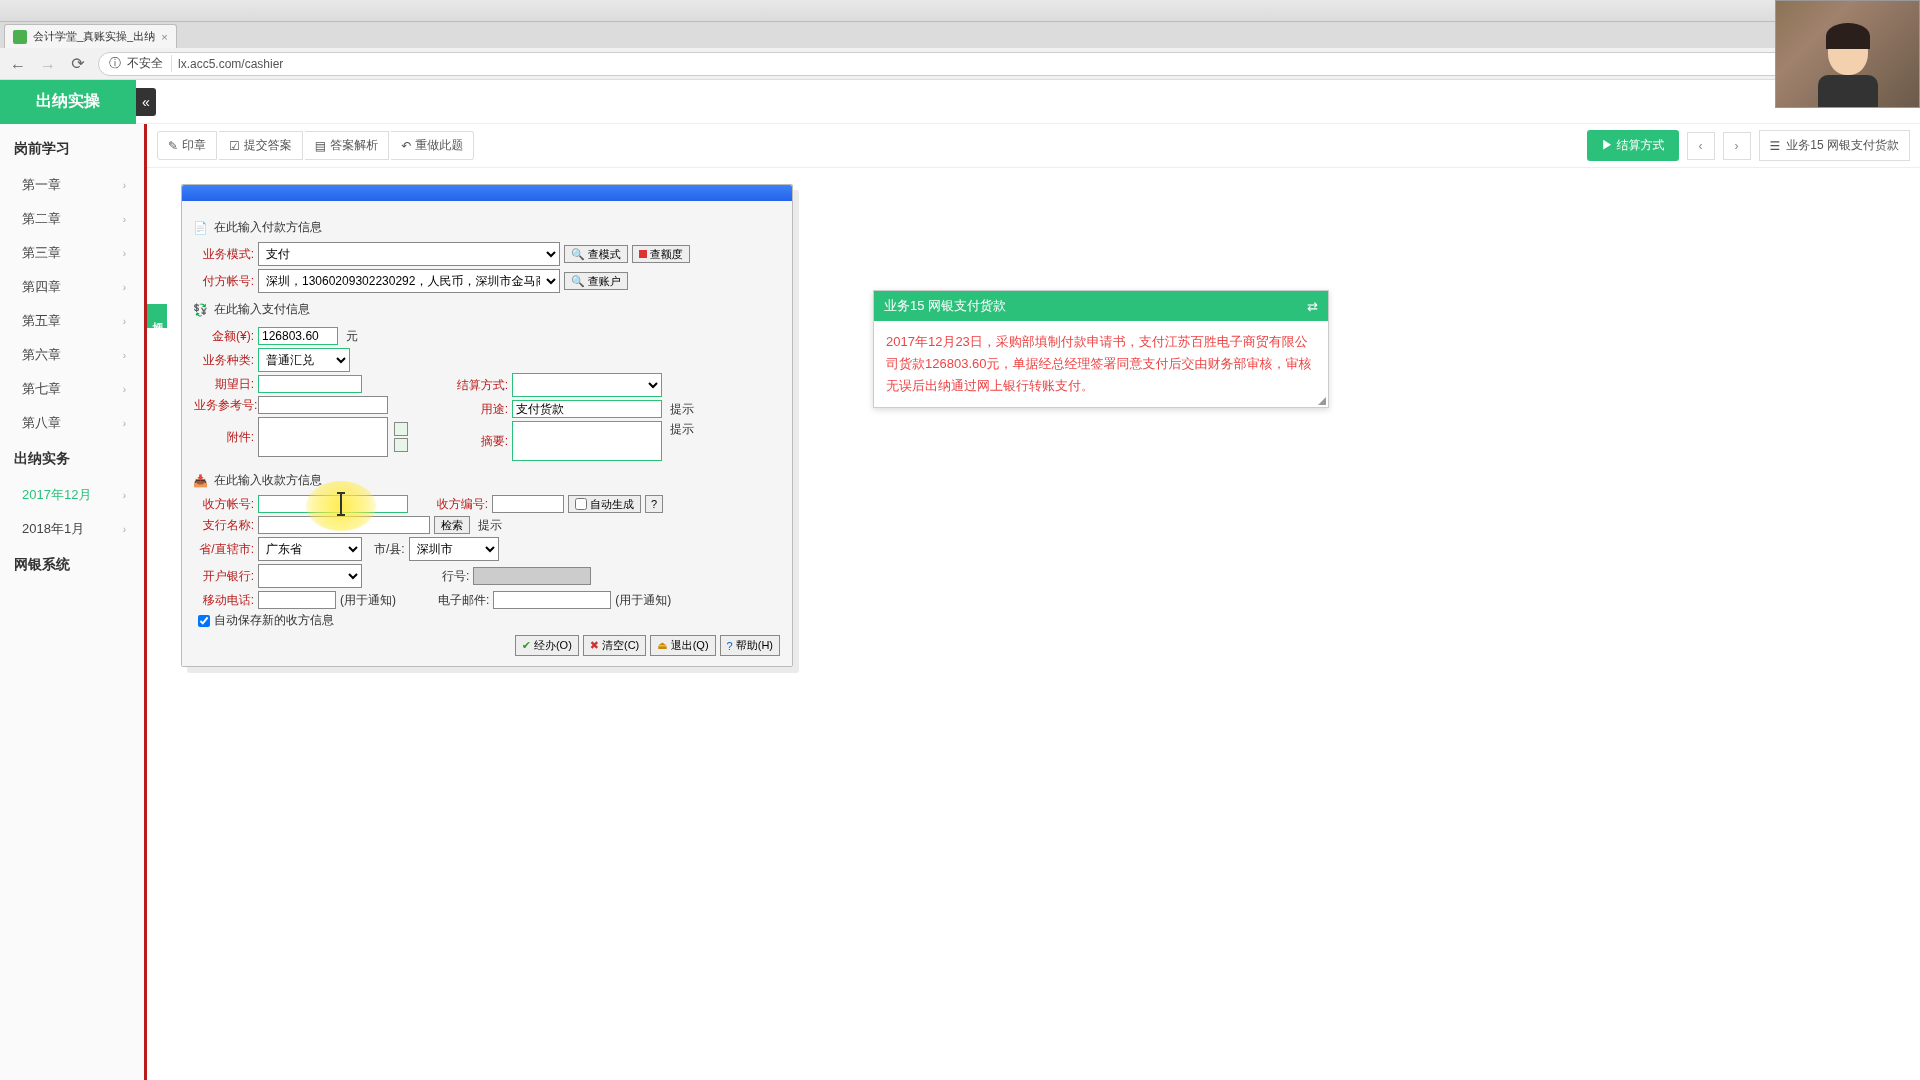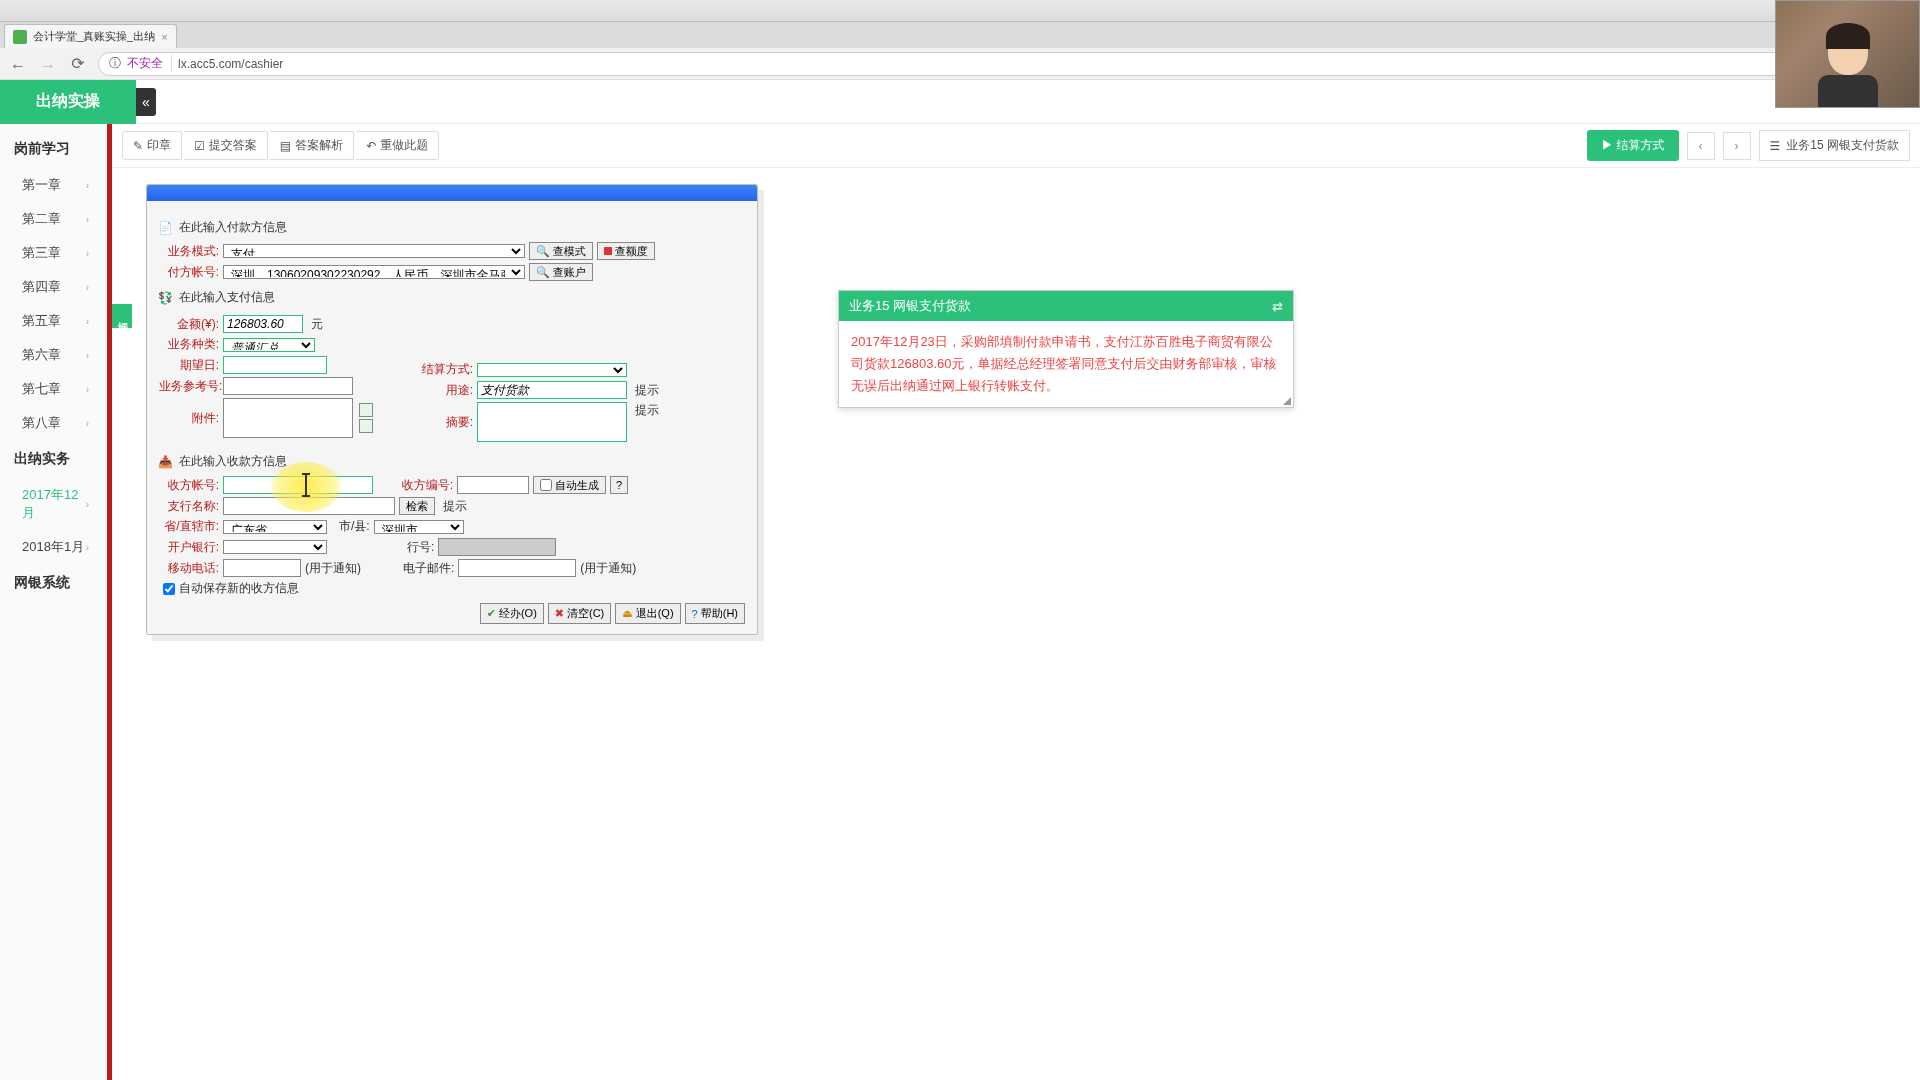--- a/index.html
+++ b/index.html
@@ -12,31 +12,31 @@
 .close-btn { background: #d9534f; color: #fff; }
 
 .tab-strip { height: 26px; background: #dcdcdc; display: flex; align-items: flex-end; padding-left: 4px; }
 .tab { background: #f5f5f5; border: 1px solid #bbb; border-bottom: none; border-radius: 3px 3px 0 0; padding: 4px 8px; font-size: 11px; display: flex; align-items: center; gap: 6px; min-width: 140px; }
 .tab .favicon { width: 14px; height: 14px; background: #4caf50; border-radius: 2px; }
 .tab .close { color: #888; }
 
 .addr-bar { height: 32px; background: #f1f1f1; border-bottom: 1px solid #ddd; display: flex; align-items: center; padding: 0 8px; gap: 10px; }
 .nav-btn { width: 20px; height: 20px; display: flex; align-items: center; justify-content: center; color: #666; font-size: 16px; }
 .url-box { flex: 1; height: 24px; border: 1px solid #ccc; border-radius: 12px; background: #fff; display: flex; align-items: center; padding: 0 10px; font-size: 12px; color: #555; gap: 6px; }
-.insecure { color: #a21caf; border-right: 1px solid #ddd; padding-right: 8px; }
+.insecure { color: #404040; border-right: 1px solid #ddd; padding-right: 8px; }
 
 
 .app-header { height: 44px; background: #fff; border-bottom: 1px solid #eee; display: flex; align-items: center; position: relative; }
 .brand { width: 136px; height: 44px; background: #2cc17b; color: #fff; display: flex; align-items: center; justify-content: center; font-size: 16px; font-weight: bold; position: relative; }
 .collapse-btn { position: absolute; left: 136px; top: 50%; transform: translateY(-50%); width: 20px; height: 28px; background: #333; color: #fff; display: flex; align-items: center; justify-content: center; font-size: 14px; border-radius: 0 3px 3px 0; }
 .header-right { position: absolute; right: 12px; display: flex; align-items: center; gap: 10px; color: #555; font-size: 13px; }
 
 
 .layout { display: flex; height: calc(100vh - 124px); }
-.sidebar { width: 112px; background: #fafafa; border-right: 5px solid #b91c1c; padding-top: 6px; }
+.sidebar { width: 147px; background: #fafafa; border-right: 3px solid #b91c1c; padding-top: 6px; }
 .sb-heading { padding: 10px 14px; font-size: 14px; font-weight: bold; color: #333; }
 .sb-item { padding: 8px 18px 8px 22px; font-size: 13px; color: #444; display: flex; justify-content: space-between; align-items: center; cursor: pointer; }
 .sb-item.active { color: #2cc17b; justify-content: space-between; }
 .chev { color: #aaa; font-size: 10px; }
 
 
 .main { flex: 1; position: relative; background: #fff; }
 .toolbar { height: 44px; border-bottom: 1px solid #eee; display: flex; align-items: center; padding: 0 10px; gap: 2px; }
 .tb-btn { border: 1px solid #ddd; background: #fff; padding: 5px 10px; font-size: 12px; color: #555; display: flex; align-items: center; gap: 4px; cursor: pointer; }
 .tb-btn + .tb-btn { border-left: none; }
@@ -53,22 +53,22 @@
 .form-outer { margin: 16px 0 0 34px; width: 612px; border: 1px solid #bbb; border-radius: 2px; background: #f5f5f5; box-shadow: 6px 6px 0 rgba(0,0,0,0.08); }
 .form-titlebar { height: 16px; background: linear-gradient(#3b82f6,#2563eb); border-radius: 2px 2px 0 0; }
 .form-body { padding: 10px 12px; background: #f5f5f5; font-size: 12px; }
 
 .section-hdr { display: flex; align-items: center; gap: 6px; margin: 8px 0 6px 0; font-size: 12px; }
 .sec-icon { width: 14px; height: 14px; display: inline-flex; align-items: center; justify-content: center; }
 
 .row { display: flex; align-items: center; gap: 4px; margin: 3px 0; }
 .lbl { width: 60px; text-align: right; color: #b91c1c; font-size: 12px; white-space: nowrap; }
 input.txt, select.sel, textarea.ta { border: 1px solid #888; background: #fff; font-size: 12px; padding: 1px 3px; height: 18px; }
-.green-border { border: 1px solid #2cc17b !important; font-style: italic; }
-select.sel { height: 14px; }
+.green-border { border: 1px solid #2cc17b !important; }
+select.sel { height: 24px; }
 textarea.ta { height: 40px; resize: none; }
 .mini-btn { border: 1px solid #888; background: #eee; font-size: 11px; padding: 1px 6px; height: 18px; display: inline-flex; align-items: center; gap: 3px; cursor: pointer; }
 .red-sq { width: 8px; height: 8px; background: #d33; display: inline-block; }
 .doc-icon { width: 14px; height: 14px; border: 1px solid #888; background: #e8f5e9; }
 
 .cols { display: flex; gap: 30px; }
 .col { flex: none; }
 
 .hl { position: absolute; width: 70px; height: 50px; background: radial-gradient(circle, rgba(255,235,59,0.9) 0%, rgba(255,235,59,0.5) 60%, rgba(255,235,59,0) 100%); border-radius: 50%; pointer-events: none; z-index: 10; }
 .cursor-i { position: absolute; width: 2px; height: 22px; background: #333; z-index: 11; }

